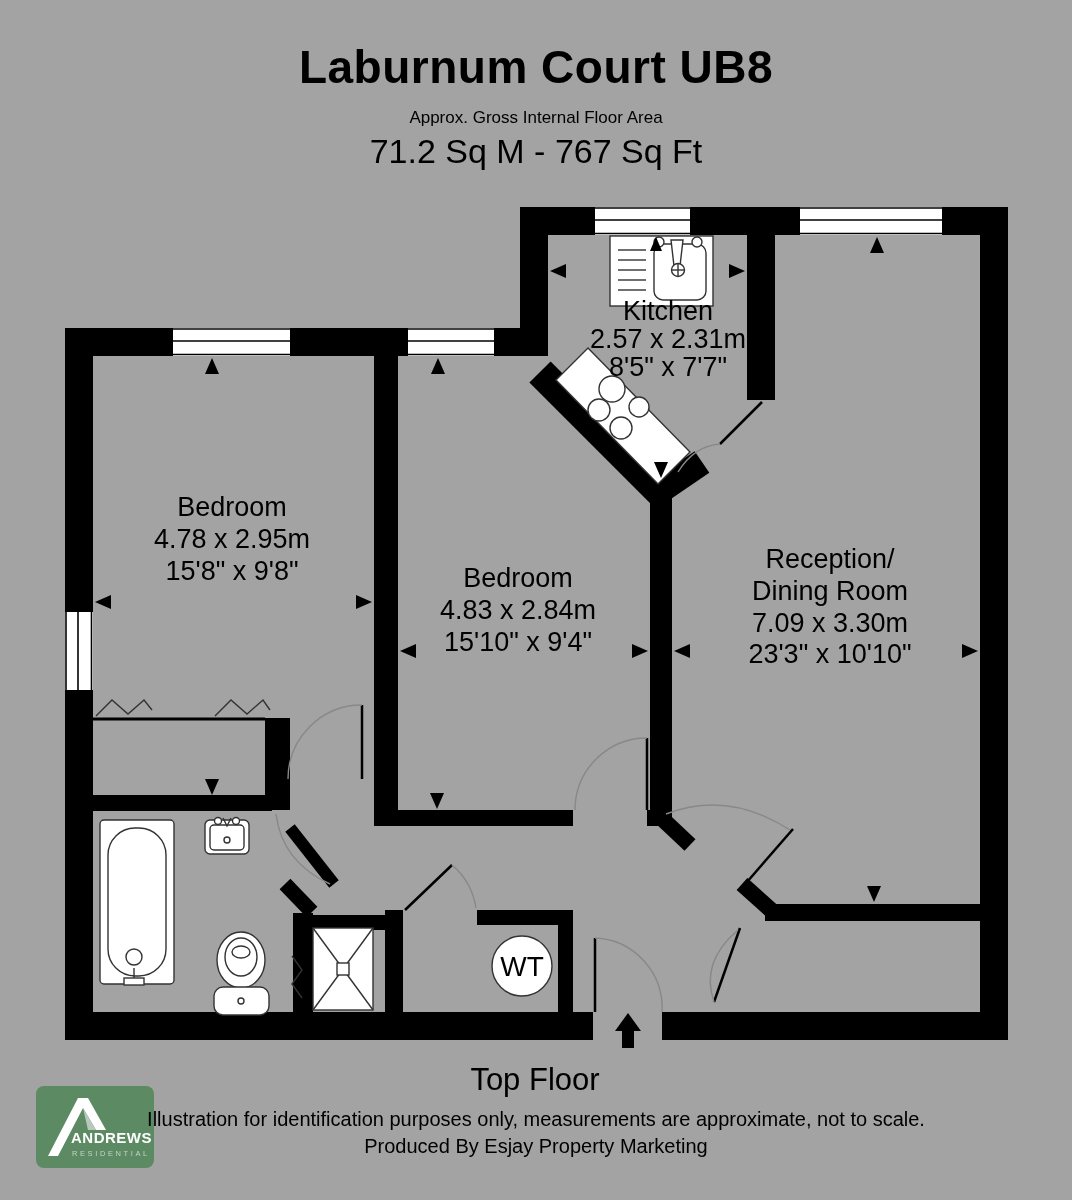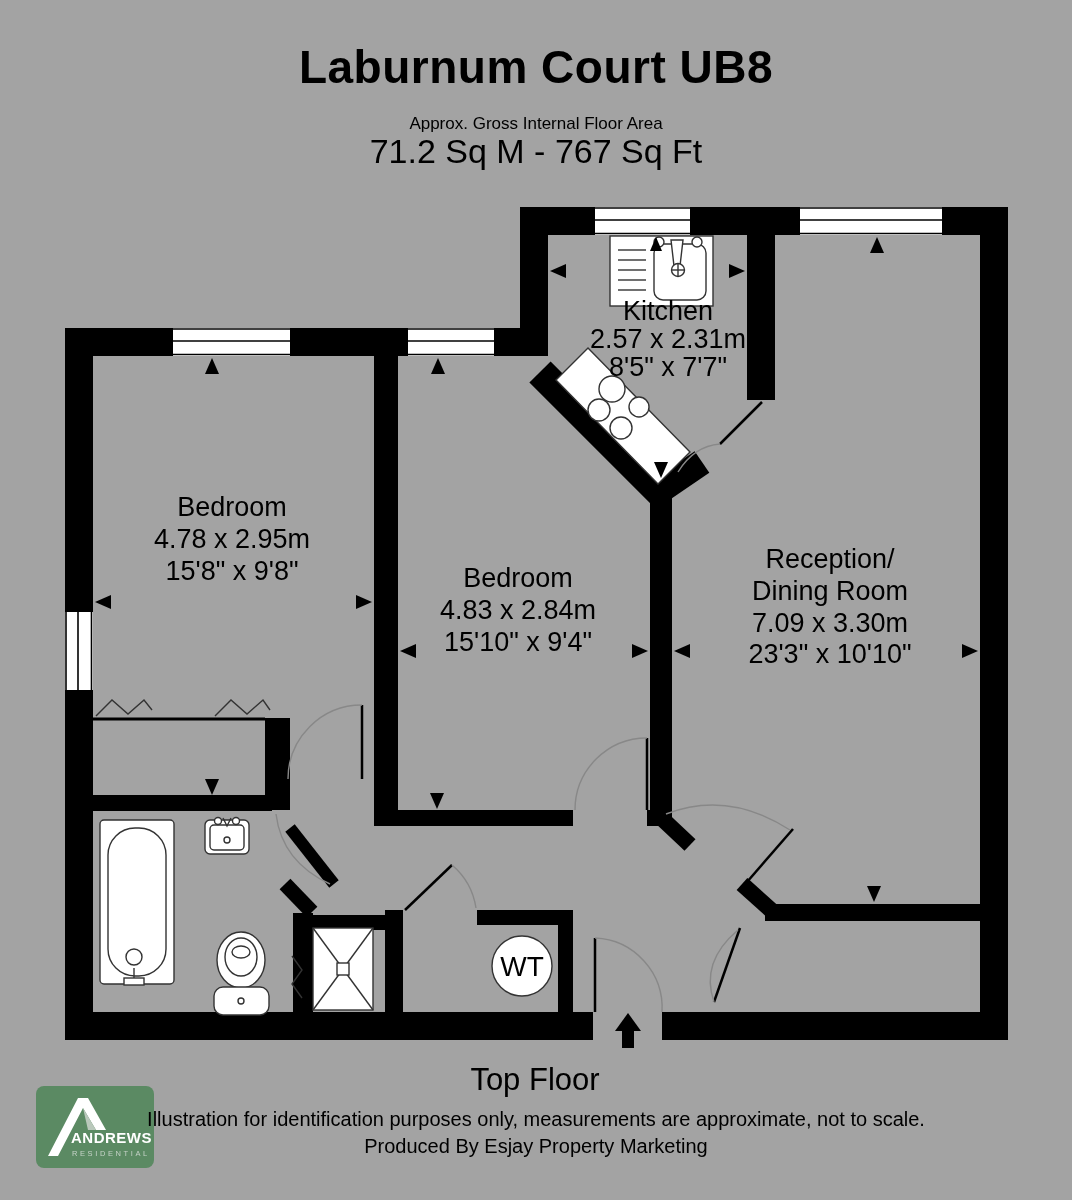--- a/index.html
+++ b/index.html
@@ -1,20 +1,20 @@
 <!DOCTYPE html>
 <html><head>
 <meta charset="utf-8">
 <style>
   html,body{margin:0;padding:0;background:#fff;}
   .page{position:relative;width:1072px;height:1200px;background:#a3a3a3;overflow:hidden;
         font-family:"Liberation Sans",sans-serif;color:#000;}
   .hdr{position:absolute;left:0;width:100%;text-align:center;}
   .hdr-title{top:40px;font-size:46px;font-weight:bold;letter-spacing:0.5px;}
-  .hdr-sub{top:108px;font-size:17px;margin-top:6px;}
+  .hdr-sub{top:108px;font-size:17px;}
   .hdr-area{top:132px;font-size:34px;}
   .plan-svg{position:absolute;left:0;top:0;}
   .wall{fill:#000;}
   .wline{stroke:#000;}
   .fixture{fill:#fff;stroke:#333;stroke-width:1.4;}
   .fixline{stroke:#333;stroke-width:1.4;fill:none;}
   .arc{stroke:#888;stroke-width:1.4;fill:none;}
   .leaf{stroke:#000;stroke-width:2.5;fill:none;}
   .leafthick{stroke:#000;stroke-width:12;fill:none;}
   .winline{stroke:#000;stroke-width:1.6;}

